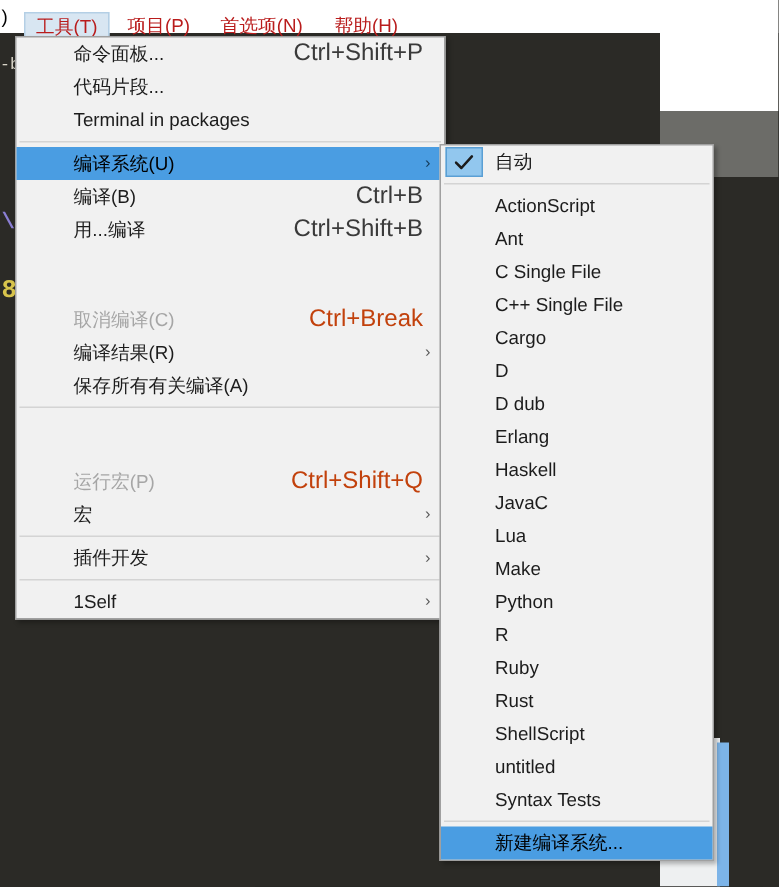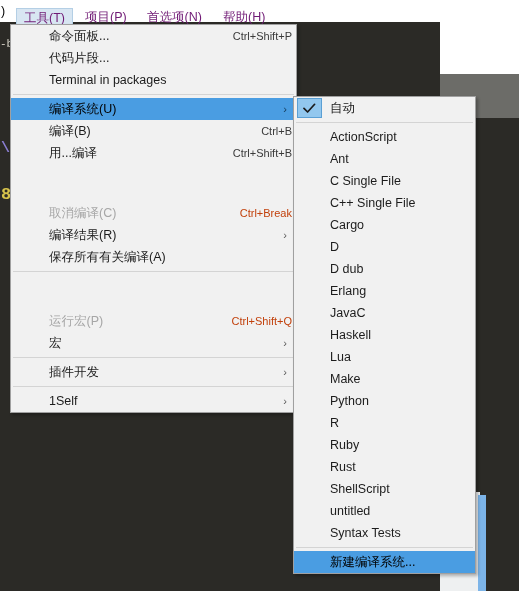--- a/index.html
+++ b/index.html
@@ -17,30 +17,30 @@
   .band-white{position:absolute;left:440px;top:0;width:79px;height:74px;background:#ffffff;}
   .band-gray{position:absolute;left:440px;top:74px;width:79px;height:44px;background:#6c6c68;}
   .band-dark{position:absolute;left:440px;top:118px;width:79px;height:473px;background:#2b2a26;}
   .strip-left-pane{position:absolute;left:0px;top:22px;width:10px;height:569px;background:#2b2a26;}
   .panel-lower-left{position:absolute;left:0px;top:390px;width:440px;height:201px;background:#2b2a26;}
   .bottom-light{position:absolute;left:440px;top:492px;width:40px;height:99px;background:#eef0f1;}
   .bottom-blue{position:absolute;left:478px;top:495px;width:8px;height:96px;background:#7cb4e8;}
 
   
   .menubar{position:absolute;left:0;top:0;width:519px;height:22px;background:#ffffff;}
-  .mb-item{position:absolute;top:8px;height:18px;line-height:18px;padding:0 7px;font-size:12.5px;color:#701a75;white-space:nowrap;}
+  .mb-item{position:absolute;top:8px;height:18px;line-height:18px;padding:0 7px;font-size:12.5px;color:#b91c1c;white-space:nowrap;}
   .mb-item.partial{left:-6px;top:2px;color:#000;}
   .mb-item.active{background:#d8e6f2;border:1px solid #b4cfe5;box-sizing:border-box;}
 
   
   .menu{position:absolute;background:#f1f1f1;border:1px solid #a0a0a0;box-shadow:2px 2px 3px rgba(0,0,0,.28);}
   #menu1{left:10px;top:24px;width:285px;}
-  .mi{position:relative;height:22px;line-height:22px;display:flex;align-items:center;font-size:12.5px;color:#1c1c1c;padding-left:38px;padding-right:0;white-space:nowrap;}
+  .mi{position:relative;height:22px;line-height:22px;display:flex;align-items:center;font-size:12.5px;color:#1c1c1c;padding-left:38px;padding-right:10px;white-space:nowrap;}
   .mi .lbl{flex:0 0 auto;}
-  .mi .acc{margin-left:auto;color:#3a3a3a;font-size:11px;padding-right:4px;}
+  .mi .acc{margin-left:auto;color:#3a3a3a;font-size:16px;padding-right:4px;}
   .mi.dis{color:#a6a6a6;margin-top:38px;}
   .mi.dis .acc{color:#c2410c;}
   .mi.hl{background:#4a9de2;color:#000;}
   .mi .arrow{position:absolute;right:9px;top:0;height:22px;line-height:22px;font-size:11px;color:#5a5a5a;}
   .mi.hl .arrow{color:#143a58;}
   .sep{height:1px;background:#d4d4d4;margin:3px 2px 3px 2px;}
 
   
   #menu2{left:293px;top:96px;width:181px;}
   .si{position:relative;height:22px;line-height:22px;font-size:12.5px;color:#1c1c1c;padding-left:36px;padding-right:10px;white-space:nowrap;display:flex;align-items:center;}
@@ -157,24 +157,24 @@
     <div class="si">
       <span>D</span>
     </div>
     <div class="si">
       <span>D dub</span>
     </div>
     <div class="si">
       <span>Erlang</span>
     </div>
     <div class="si">
+      <span>Haskell</span>
+    </div>
+    <div class="si">
       <span>JavaC</span>
-    </div>
-    <div class="si">
-      <span>Haskell</span>
     </div>
     <div class="si">
       <span>Lua</span>
     </div>
     <div class="si">
       <span>Make</span>
     </div>
     <div class="si">
       <span>Python</span>
     </div>

